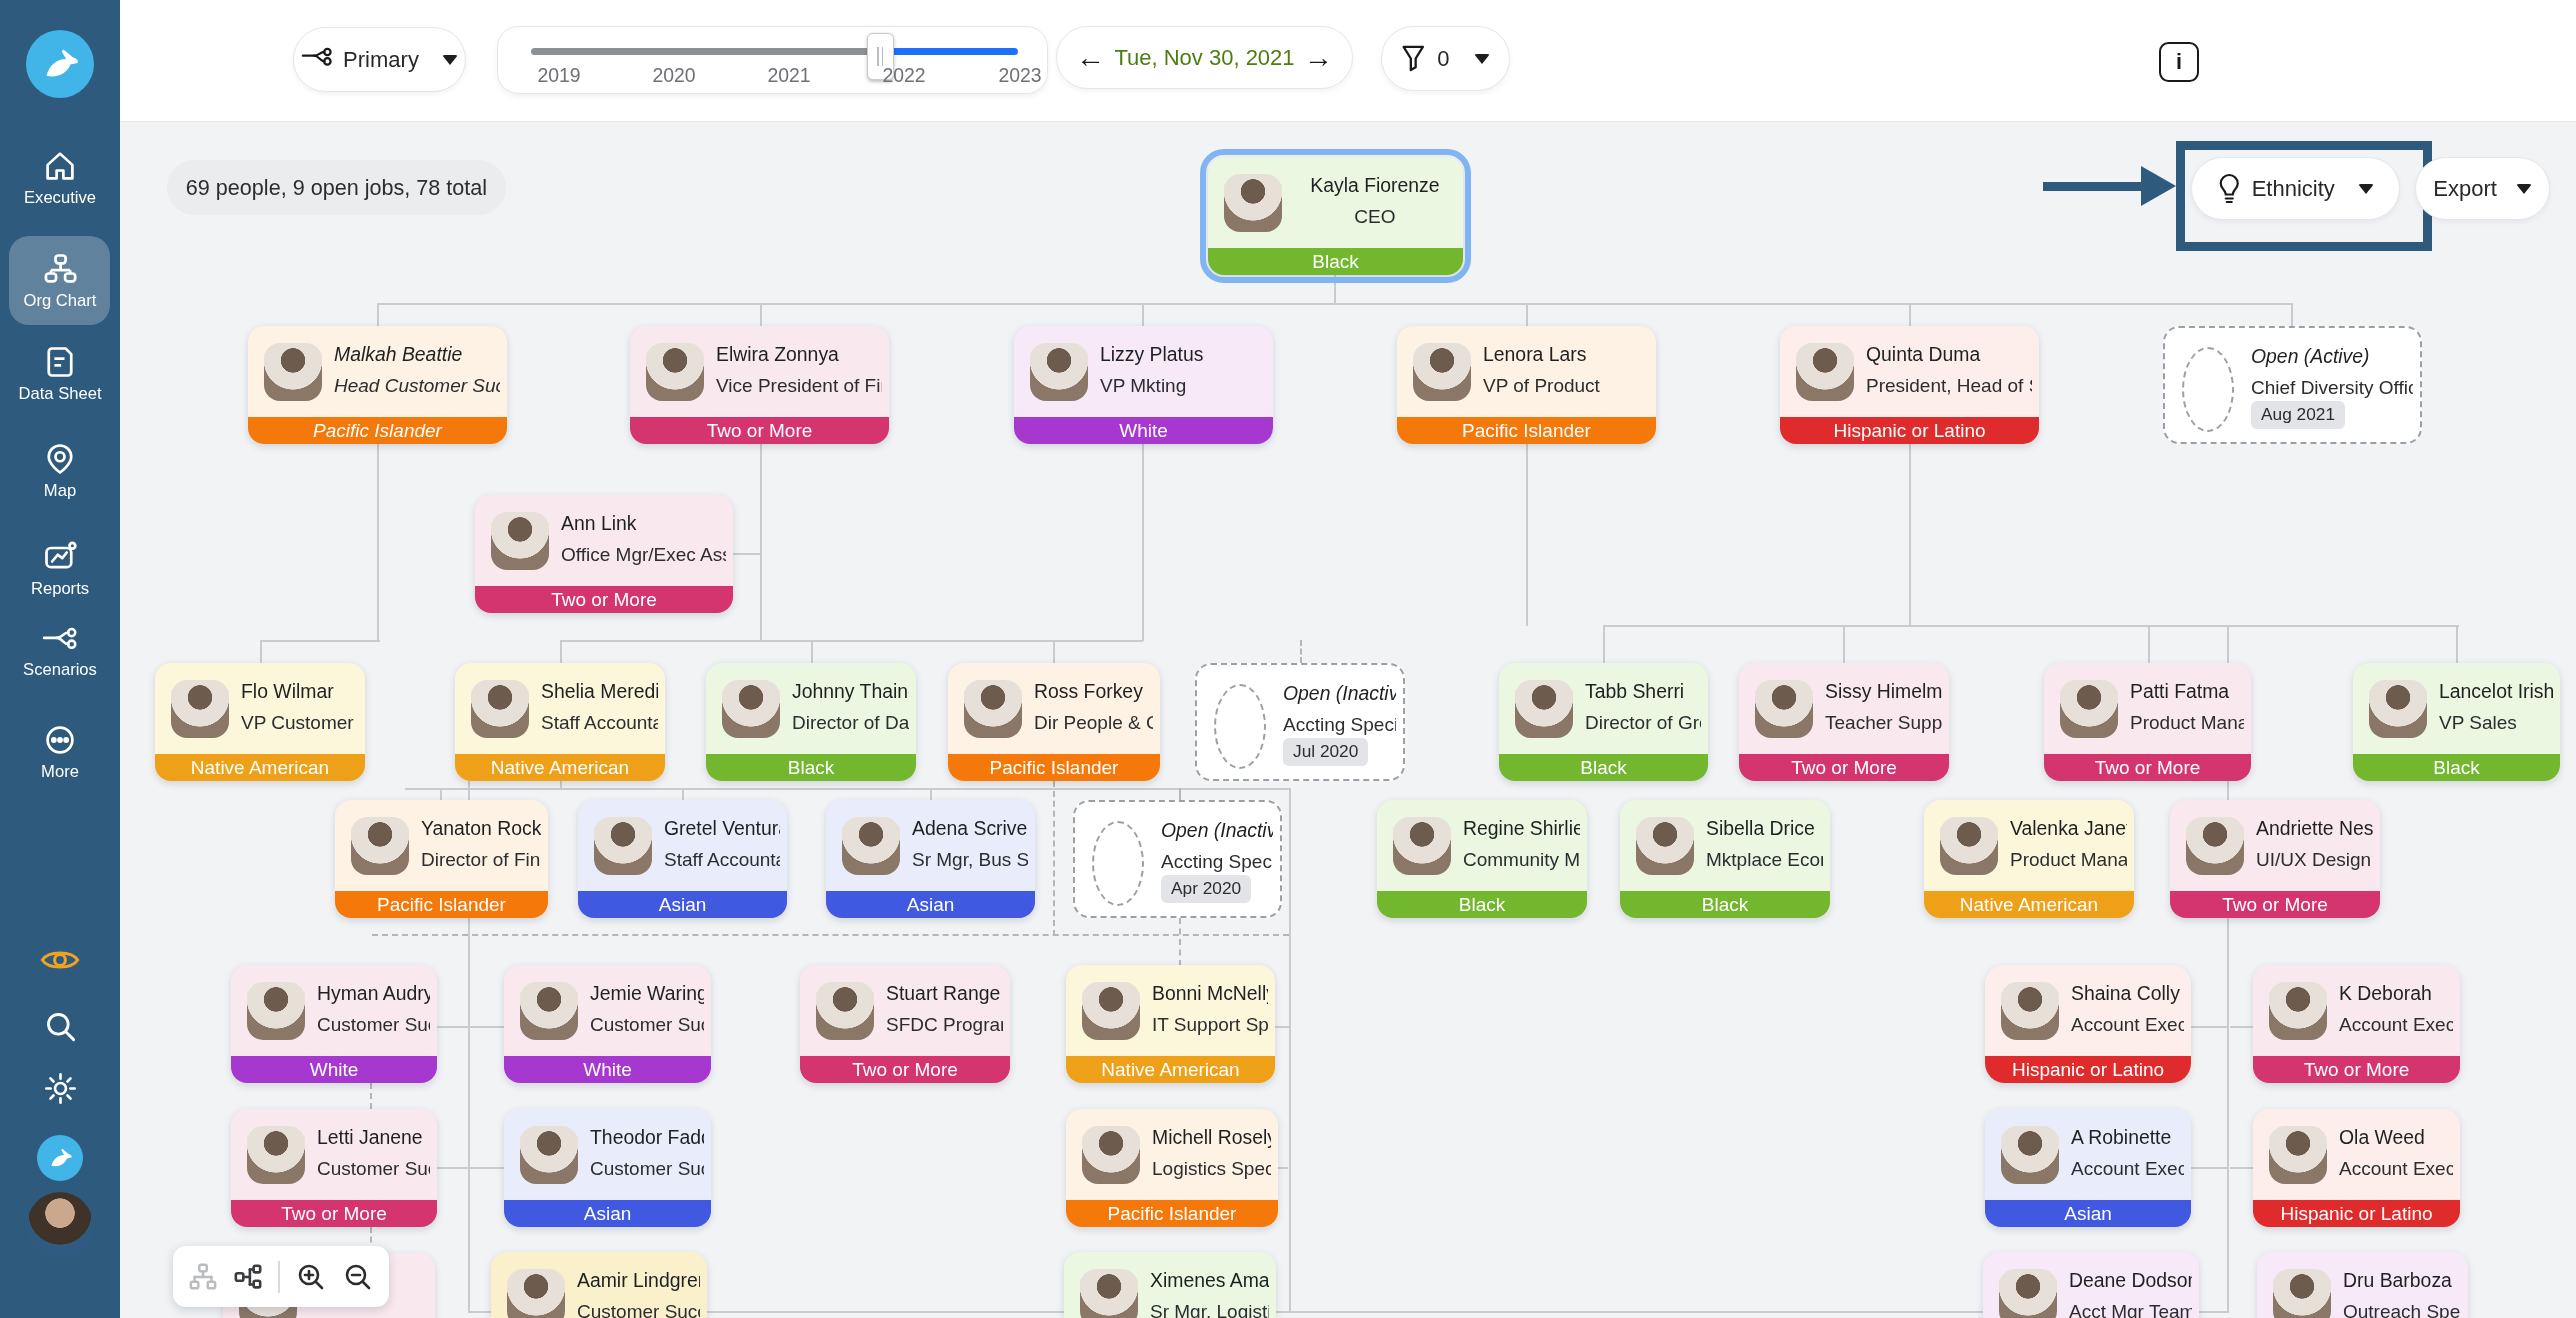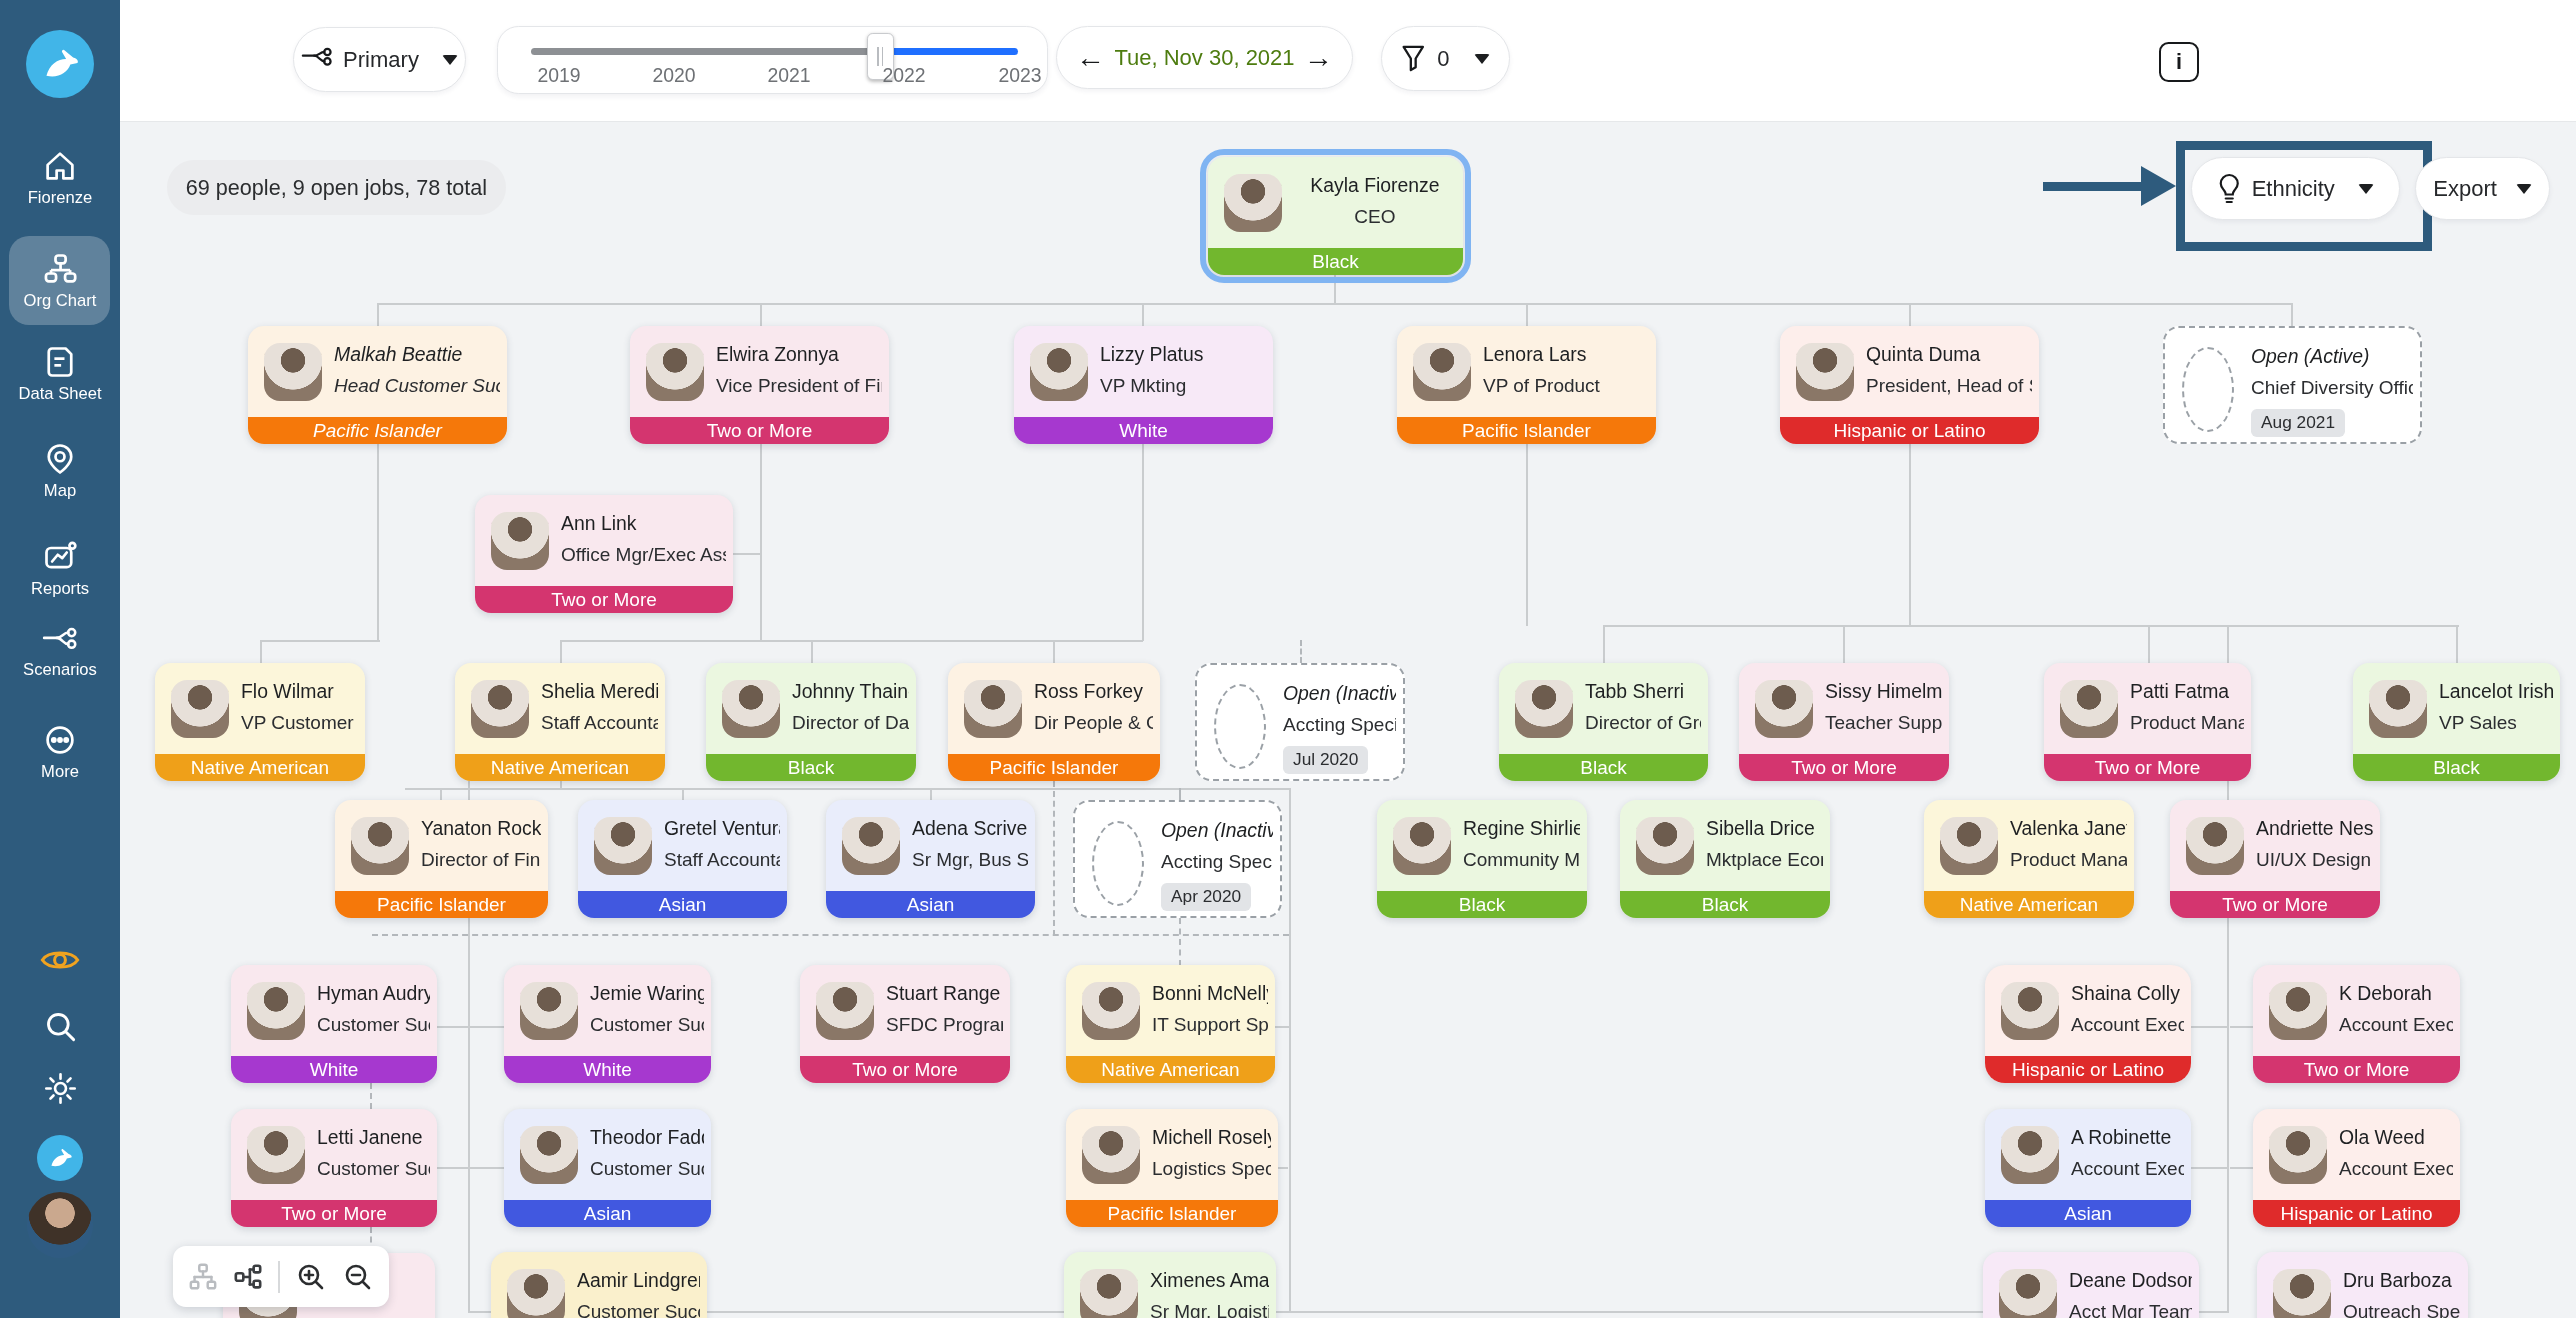--- a/index.html
+++ b/index.html
@@ -53,21 +53,21 @@
   .card{position:absolute;height:118px;border-radius:16px;box-shadow:0 2.2px 7.2px rgba(50,60,80,.16);z-index:2;overflow:hidden;}
   .card.selected{outline:6.5px solid #80b4f2;outline-offset:2.2px;}
   .card.open{border:2.2px dashed #9aa0a6;background:#fff;box-shadow:none;box-sizing:border-box;}
   .avatar{position:absolute;left:16px;top:17.3px;width:58px;height:58px;border-radius:16px;overflow:hidden;
     background:radial-gradient(circle at 50% 30%, #6d5c4e 0 24%, #e7e0d9 25% 58%, #8a7767 59% 100%);}
   .avatar-open{position:absolute;left:17.3px;top:19px;width:52px;height:85px;border:2.2px dashed #9aa0a6;border-radius:50%;background:#fff;box-sizing:border-box;}
   .ctext{position:absolute;left:86px;top:17.3px;right:7.2px;}
   .cname{font-size:19.4px;color:#1e2022;white-space:nowrap;overflow:hidden;}
   .ctitle{font-size:19px;color:#2b2d30;margin-top:8.6px;white-space:nowrap;overflow:hidden;}
   .cname.italic{font-style:italic;}
-  .cdate{display:inline-block;margin-top:10px;background:#e2e4e7;border-radius:5.8px;padding:3.6px 10px;font-size:17.3px;color:#2b2d30;}
+  .cdate{display:inline-block;margin-top:2px;background:#e2e4e7;border-radius:5.8px;padding:3.6px 10px;font-size:17.3px;color:#2b2d30;}
   .band{position:absolute;left:0;right:0;bottom:0;height:27px;display:flex;align-items:center;justify-content:center;color:#fff;font-size:19px;}
   
   .conn{position:absolute;background:#c9ccce;z-index:1;}
   .conn.dash-v{background:none;width:0 !important;border-left:2.2px dashed #b3b7bb;}
   .conn.dash-h{background:none;height:0 !important;border-top:2.2px dashed #b3b7bb;}
   
   #toolbar{position:absolute;left:173px;top:1246px;width:216px;height:61px;background:#fff;border-radius:13px;box-shadow:0 2.9px 10px rgba(40,50,70,.18);z-index:6;display:flex;align-items:center;justify-content:space-evenly;}
   .tb-div{width:1.4px;height:32px;background:#d7d9db;}
 </style>
 </head>
@@ -537,21 +537,21 @@
       <path d="M6 24 c2-8 8-12 14-12 l-3-5 c0-1 1-2 2-1 l6 5 c3 .5 4 3 3 4 l-5 1 c-2 6-9 10-17 8 Z"></path>
     </svg>
   </div>
 
   <div class="side-sel" style="top:236px"></div>
 
   <div class="side-item" style="top:148px">
     <svg width="36" height="36" viewBox="0 0 32 32" fill="none" stroke="#fff" stroke-width="2.4" stroke-linejoin="round">
       <path d="M5 15 L16 5 L27 15 V27 H19 v-7 h-6 v7 H5 Z"></path>
     </svg>
-    <div class="lbl">Fiorenze</div>
+    <div class="lbl">Executive</div>
   </div>
 
   <div class="side-item" style="top:251px">
     <svg width="36" height="36" viewBox="0 0 32 32" fill="none" stroke="#fff" stroke-width="2.4" stroke-linejoin="round">
       <rect x="12" y="4" width="9" height="7" rx="2.5"></rect>
         <line x1="16.5" y1="11" x2="16.5" y2="17"></line>
       <line x1="8" y1="17" x2="25" y2="17"></line>
         <line x1="8" y1="17" x2="8" y2="20"></line>
         <line x1="25" y1="17" x2="25" y2="20"></line>
       <rect x="3.5" y="20" width="9" height="7" rx="2.5"></rect>

